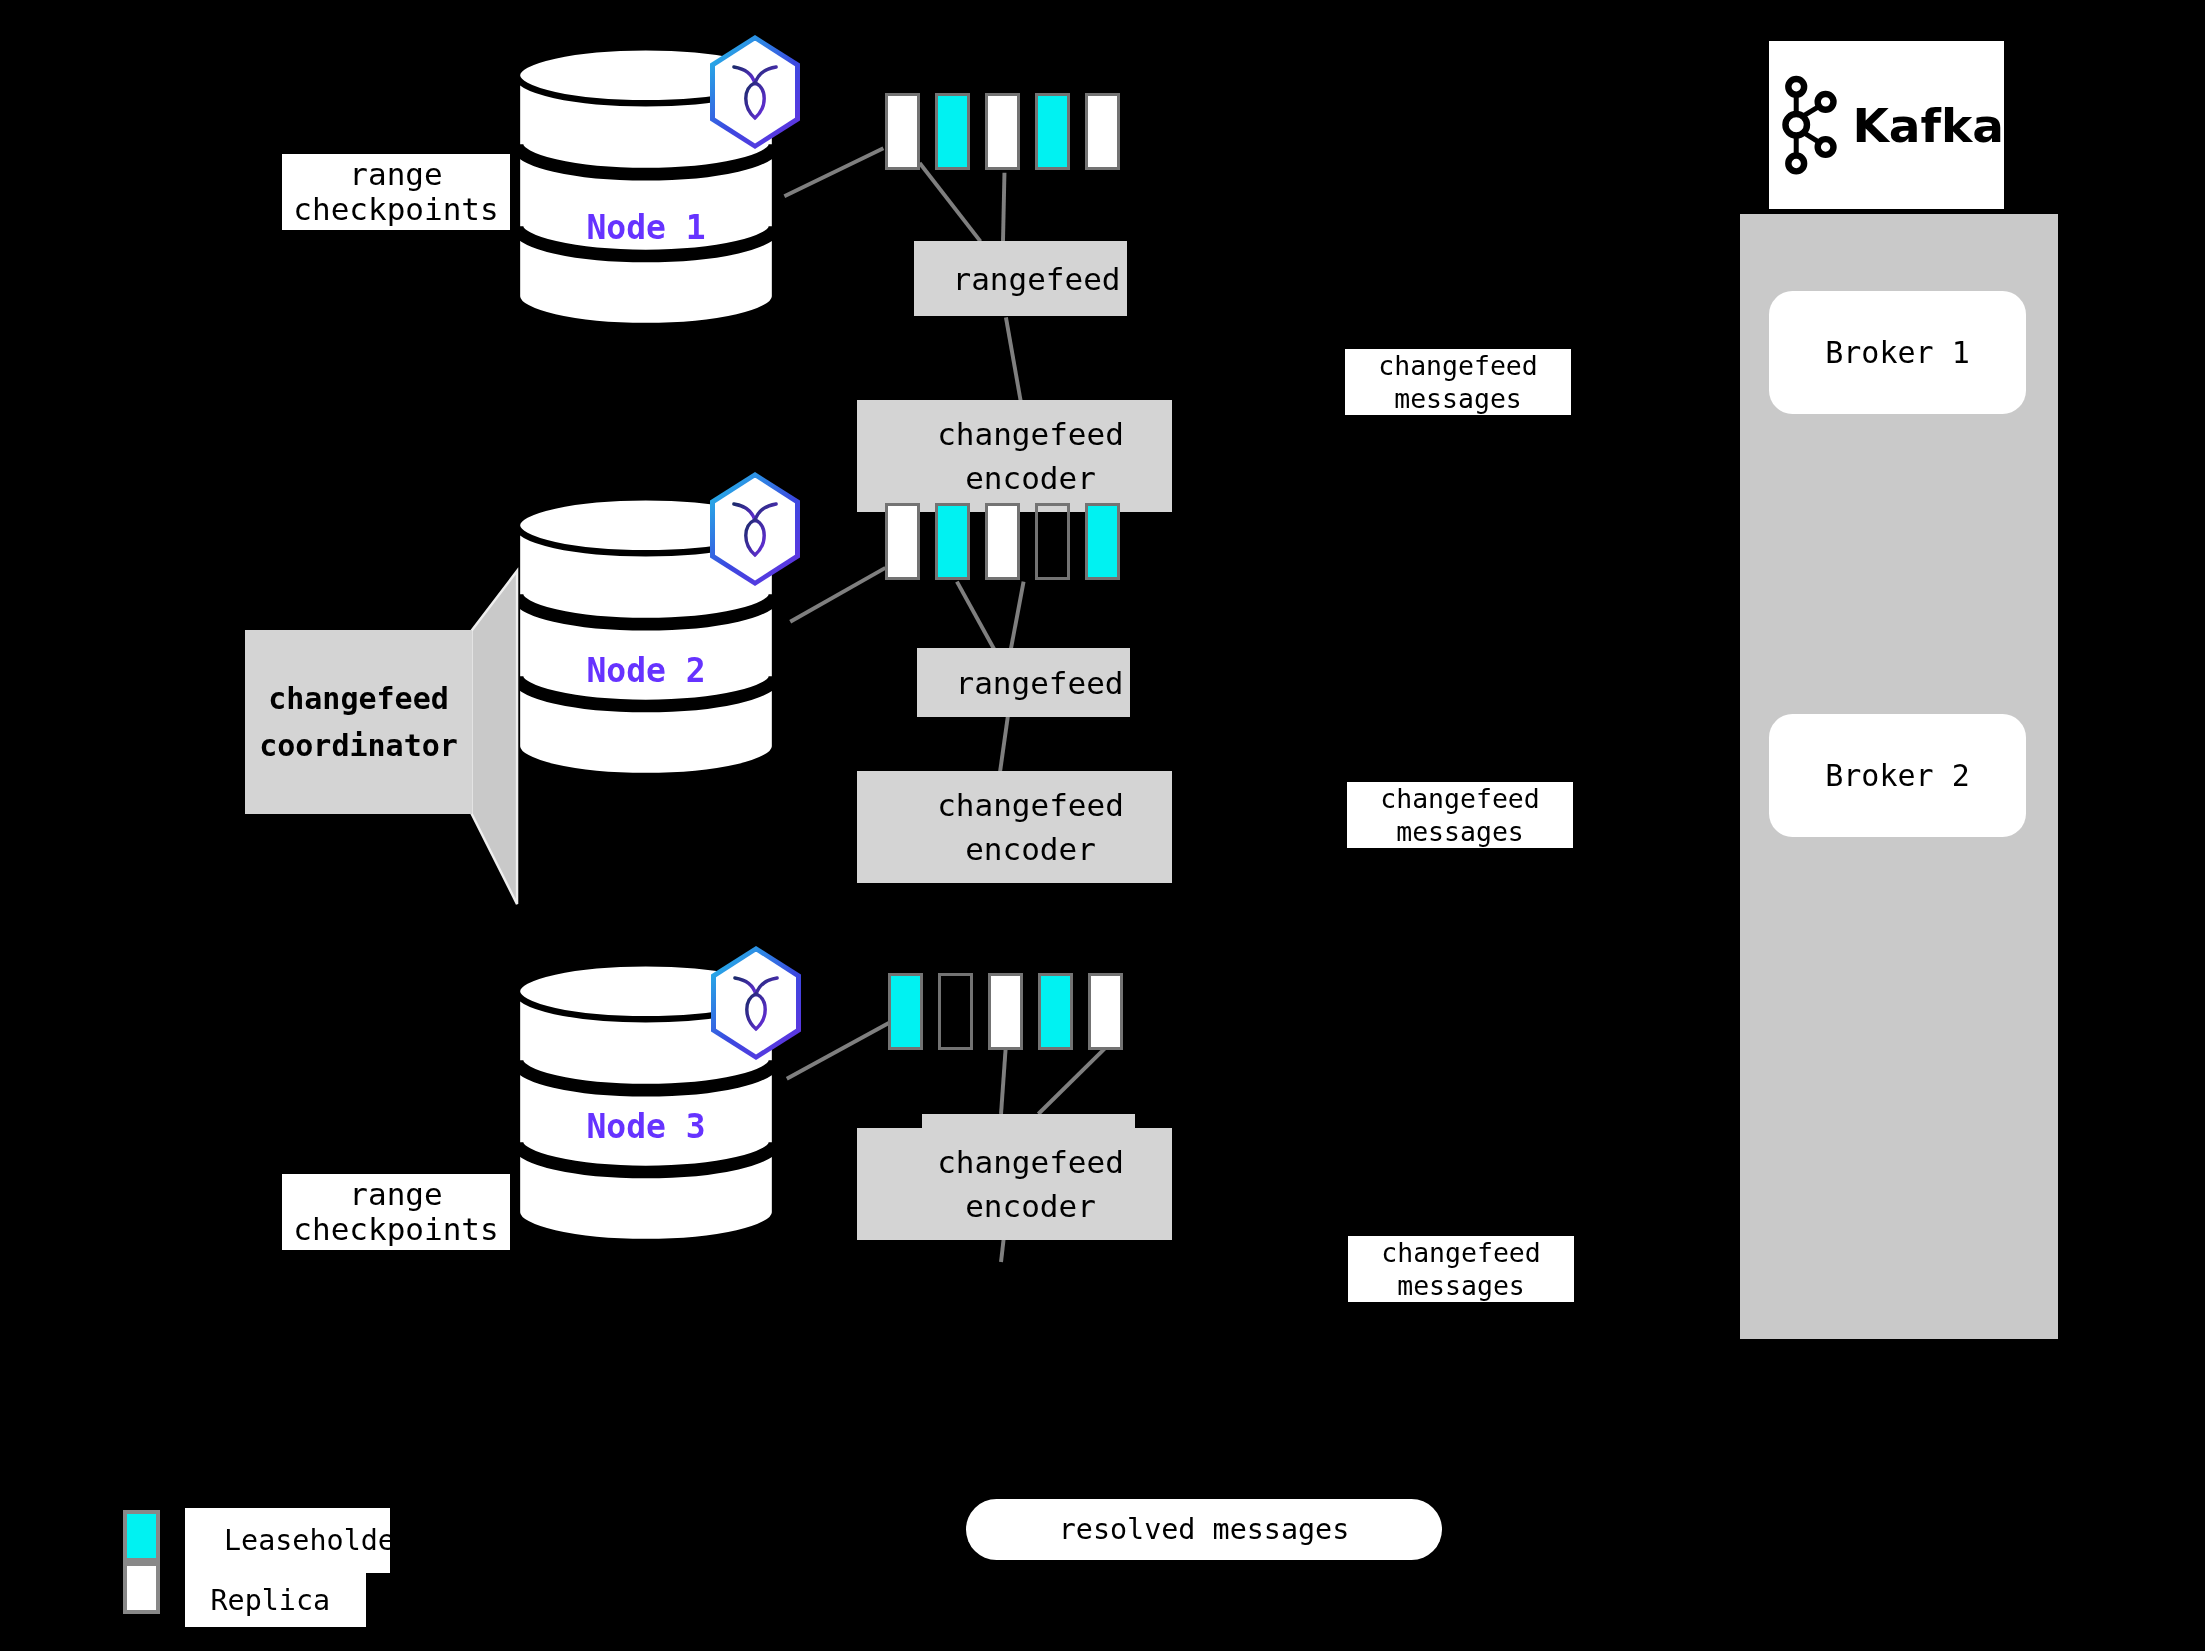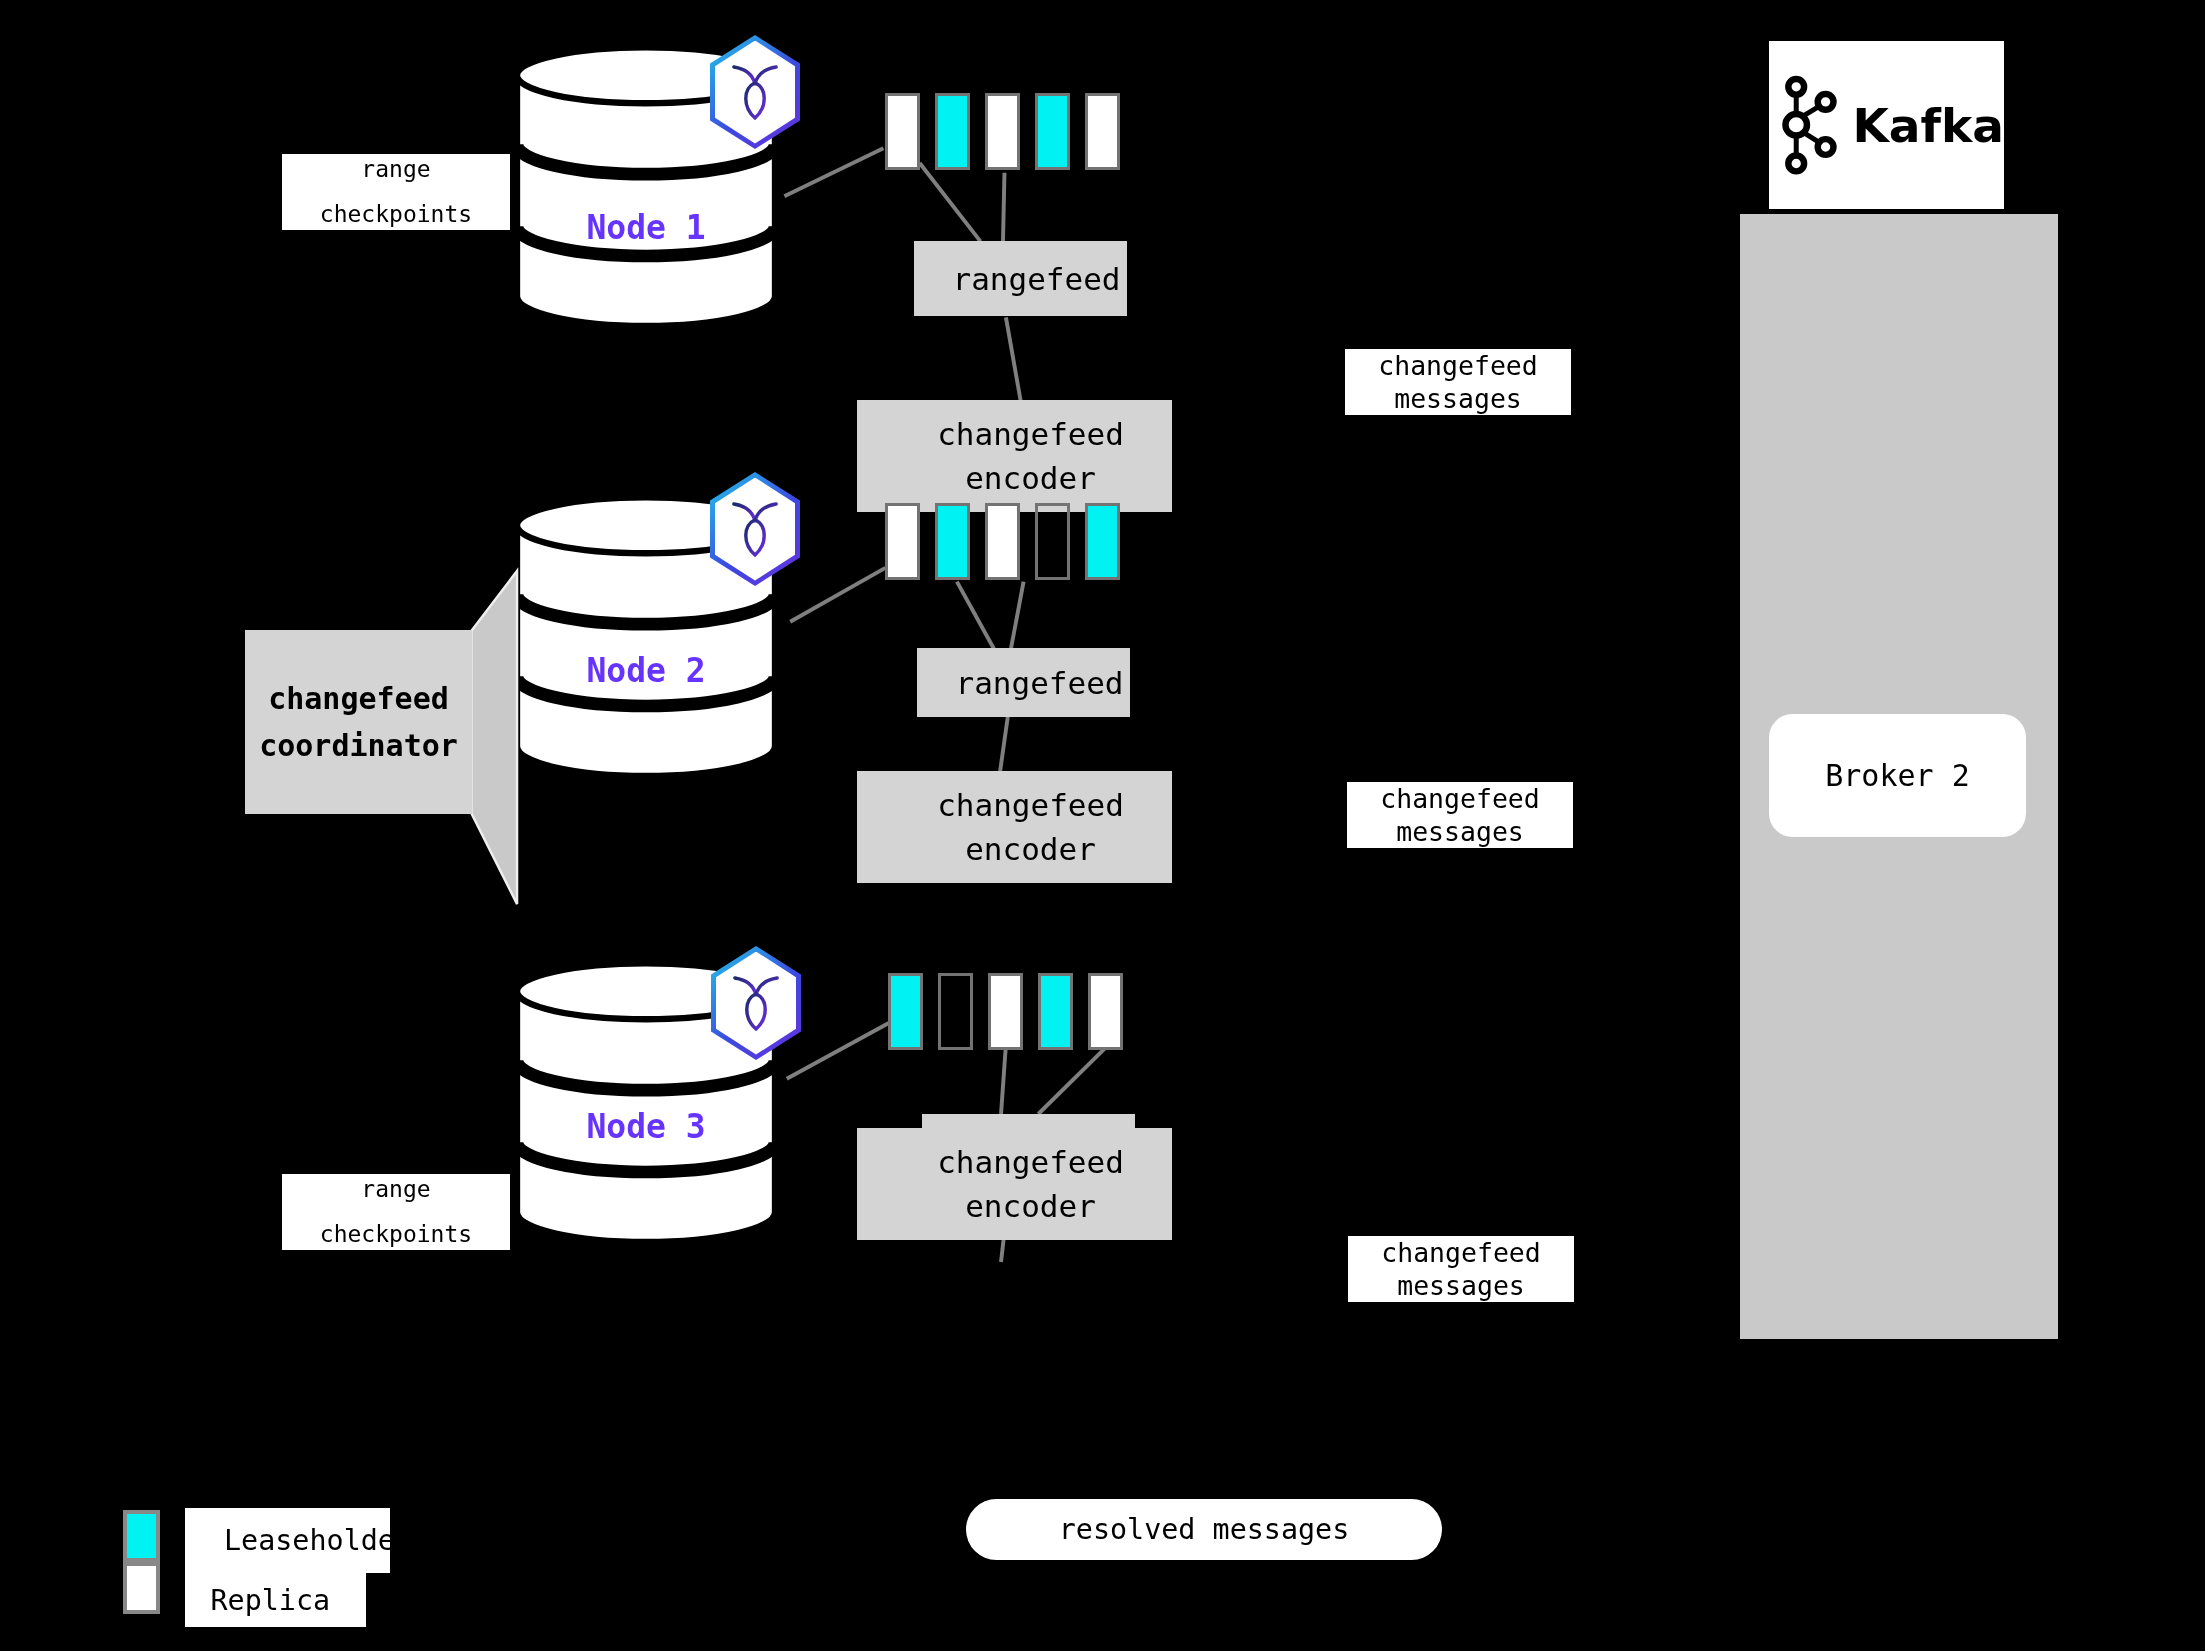--- a/index.html
+++ b/index.html
@@ -2,21 +2,21 @@
 <html style="font-size:7.8px"><head>
 <meta charset="utf-8">
 <style>
   html,body{margin:0;padding:0;background:#000;}
   #canvas{position:relative;width:2205px;height:1652px;background:#000;overflow:hidden;
           font-family:"DejaVu Sans Mono",monospace;}
   .abs{position:absolute;}
   .multiline{white-space:pre-line;}
   
   .wlabel{background:#fff;color:#000;display:flex;align-items:center;justify-content:center;
-          text-align:center;font-size:23px;line-height:45px;}
+          text-align:center;font-size:31px;line-height:35px;}
   
   .gbox{background:#d4d4d4;color:#000;display:flex;align-items:center;justify-content:center;
         text-align:center;font-size:31px;line-height:44px;padding-left:32px;}
   
   .cyl{width:266px;height:283px;}
   .node-label{color:#6633ff;font-weight:bold;font-size:33px;width:266px;text-align:center;}
   
   .ranges{display:flex;gap:15px;}
   .range-rect{width:35px;height:77px;border:3.4px solid #737373;box-sizing:border-box;}
   
@@ -195,20 +195,21 @@
         <circle cx="38" cy="21" r="11"></circle>
         <circle cx="38" cy="128" r="11"></circle>
         <circle cx="79" cy="42" r="11"></circle>
         <circle cx="79" cy="105" r="11"></circle>
       </g>
     </svg>
     <span class="kafka-word">Kafka</span>
   </div>
 
   <div class="abs kafka-container" style="left:1740px;top:214px;width:318px;height:1125px;"></div>
+  <div class="abs broker" style="left:1769px;top:291px;width:257px;height:123px;">Broker 1</div>
   <div class="abs broker" style="left:1769px;top:714px;width:257px;height:123px;">Broker 2</div>
 
   <div class="abs pill" style="left:966px;top:1463px;width:476px;height:61px;margin-top:36px;">resolved messages</div>
 
   <div class="abs swatch" style="left: 123px; top: 1510px; background: rgb(0, 242, 242);"></div>
   <div class="abs swatch" style="left: 123px; top: 1562px; background: rgb(255, 255, 255);"></div>
   <div class="abs legend-label" style="left:185px;top:1508px;width:205px;height:65px;padding-left:39px;">Leaseholder</div>
   <div class="abs legend-label" style="left:185px;top:1573px;width:181px;height:54px;">Replica</div>
 
 </div>

